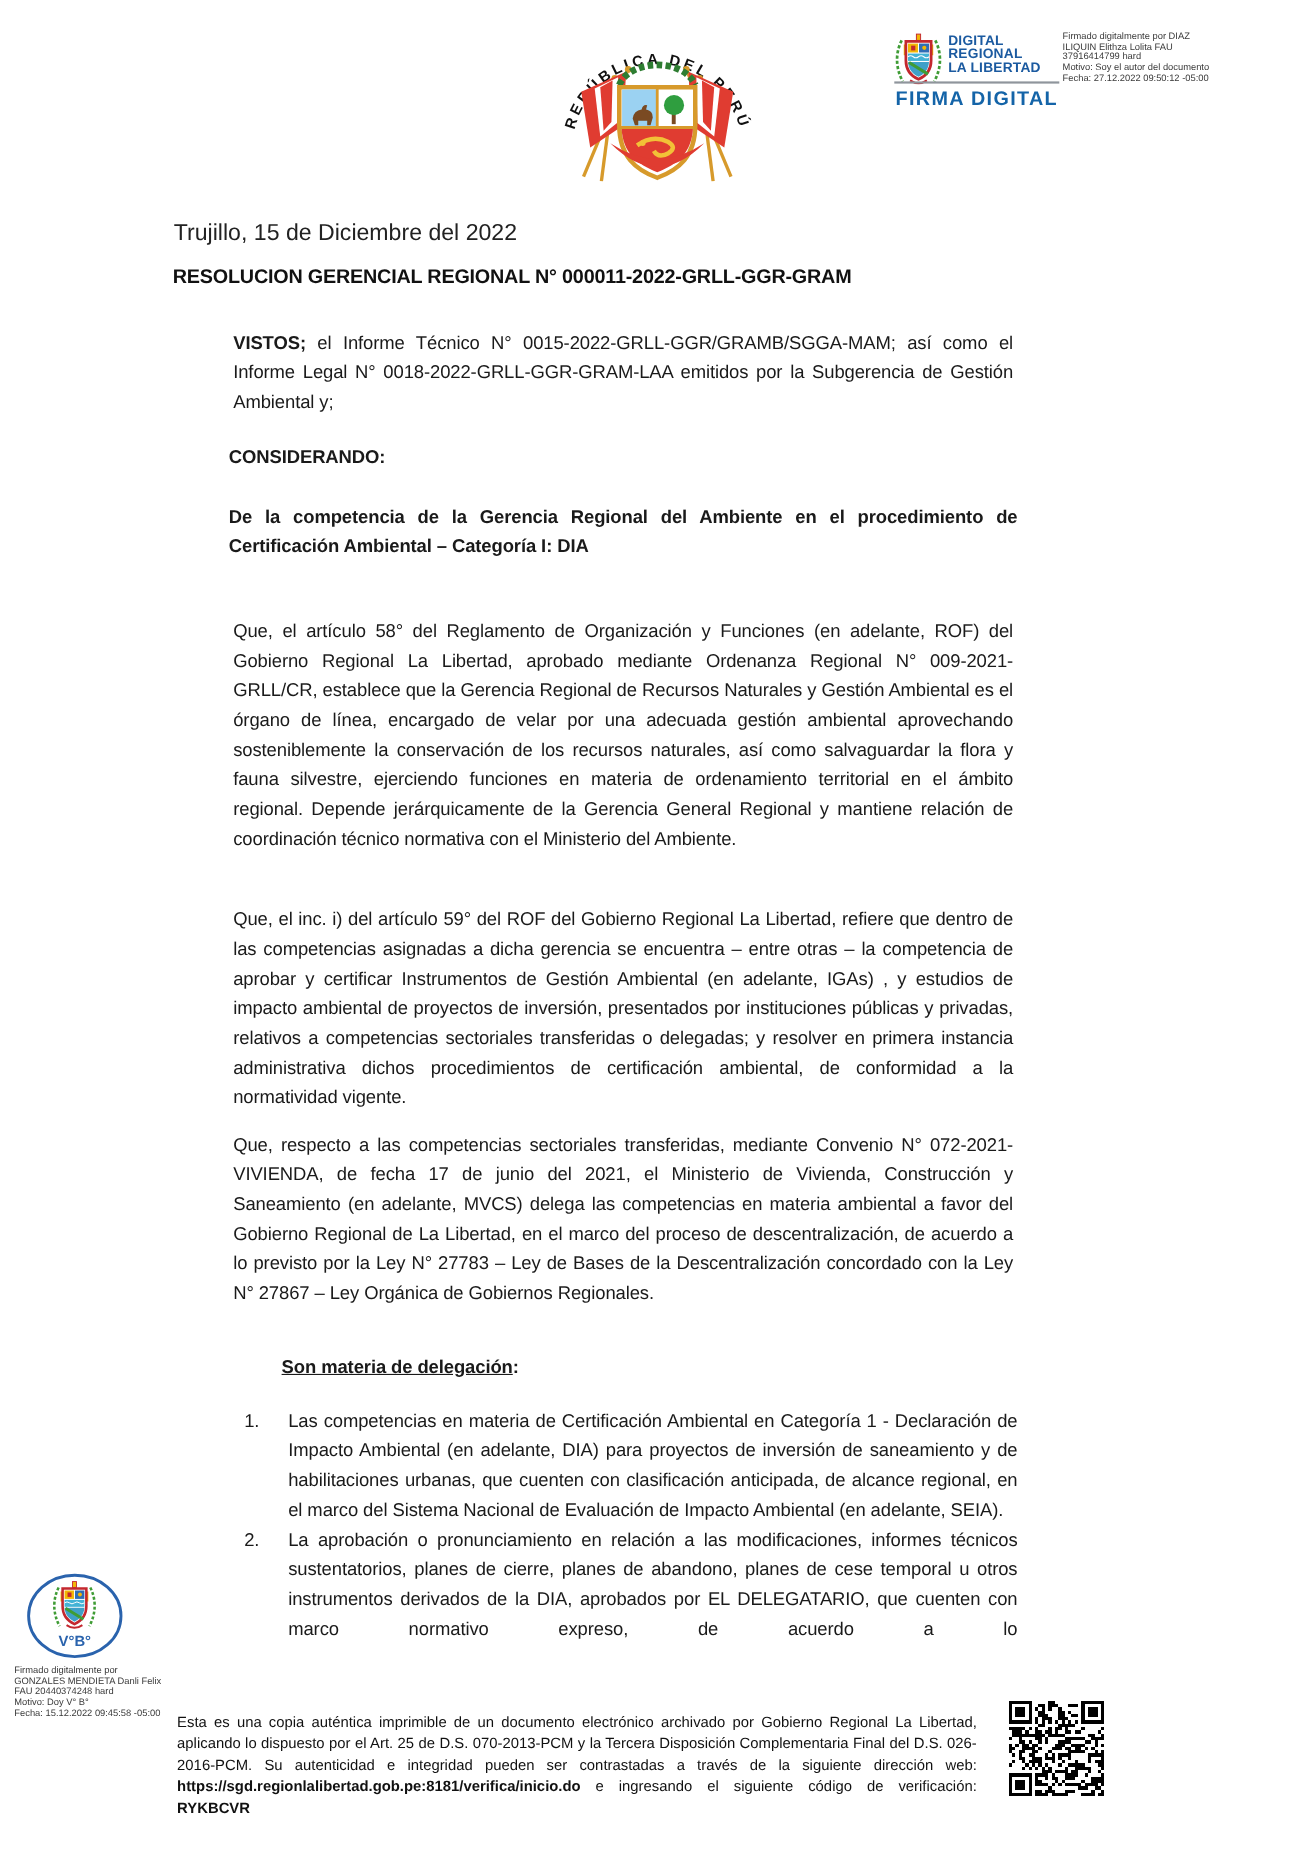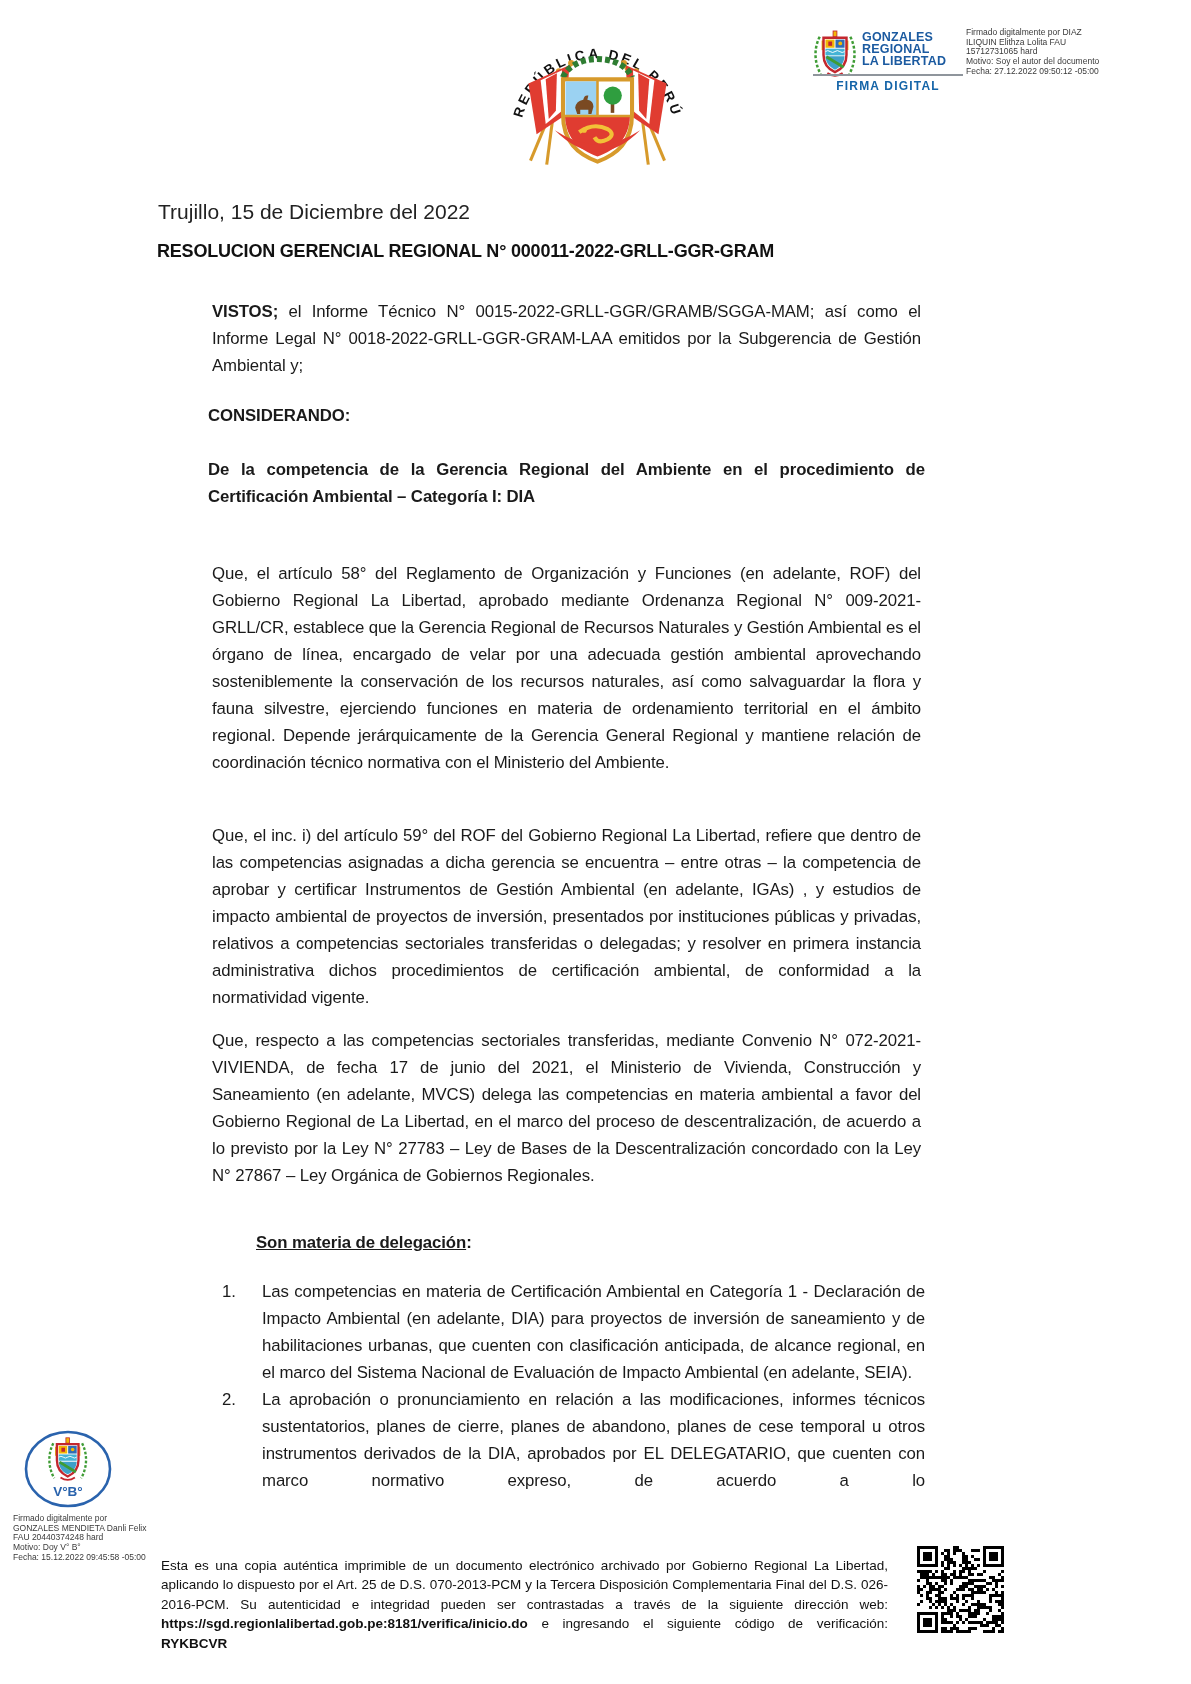--- a/index.html
+++ b/index.html
@@ -11,21 +11,21 @@
   .abs{position:absolute;}
 
   
   .peru-emblem{left:500px;top:12px;width:195px;height:155px;}
   .grll-block{left:813px;top:28px;width:152px;height:72px;}
   .grll-crest{position:absolute;left:0;top:1px;width:44px;height:48px;}
   .grll-name{position:absolute;left:49px;top:4px;font-size:12.5px;line-height:11.8px;
     font-weight:bold;color:#1b5aa0;letter-spacing:.2px;white-space:nowrap;}
   .grll-divider{position:absolute;left:0;top:46px;width:150px;height:2px;background:#8f959c;}
   .grll-firma{position:absolute;left:0;top:51px;width:150px;text-align:center;
-    font-size:12px;font-weight:bold;color:#1464a8;letter-spacing:1.2px;white-space:nowrap;}
+    font-size:18px;font-weight:bold;color:#1464a8;letter-spacing:1.2px;white-space:nowrap;}
   .sigtext{font-size:8.5px;line-height:9.7px;color:#3a3a3a;}
   .sig-top{left:966px;top:28px;width:160px;}
   .sig-bottom{left:13px;top:1514px;width:210px;}
 
   
   .date-line{left:158px;top:200px;font-size:21px;color:#222;}
   .doc-title{left:157px;top:241px;font-size:18px;font-weight:bold;color:#111;letter-spacing:-.2px;white-space:nowrap;}
 
   
   .sec{position:absolute;left:208px;width:717px;font-size:16.8px;line-height:27px;
@@ -110,32 +110,32 @@
       <line x1="62" y1="102" x2="130" y2="102" stroke="#d79a2b" stroke-width="2.5"></line>
     </g>
     <path d="M54,116 Q96,158 138,116 Q96,144 54,116 Z" fill="#e03c31"></path>
   </svg>
 
   <div class="abs grll-block">
     <svg class="grll-crest" viewBox="0 0 46 50" aria-hidden="true">
       <use href="#crest-def"></use>
     </svg>
     <div class="grll-name">
-      <div>GONZALES</div>
+      <div>DIGITAL</div>
       <div>REGIONAL</div>
       <div>LA LIBERTAD</div>
     </div>
     <div class="grll-divider"></div>
     <div class="grll-firma">FIRMA DIGITAL</div>
   </div>
 
   <div class="abs sig-top sigtext">
     <div>Firmado digitalmente por DIAZ</div>
     <div>ILIQUIN Elithza Lolita FAU</div>
-    <div>15712731065 hard</div>
+    <div>37916414799 hard</div>
     <div>Motivo: Soy el autor del documento</div>
     <div>Fecha: 27.12.2022 09:50:12 -05:00</div>
   </div>
 
   <div class="abs date-line">Trujillo, 15 de Diciembre del 2022</div>
   <div class="abs doc-title">RESOLUCION GERENCIAL REGIONAL N° 000011-2022-GRLL-GGR-GRAM</div>
 
   <div class="sec s-vistos">
     <p><b>VISTOS;</b><span> el Informe Técnico N° 0015-2022-GRLL-GGR/GRAMB/SGGA-MAM; así como el Informe Legal N° 0018-2022-GRLL-GGR-GRAM-LAA emitidos por la Subgerencia de Gestión Ambiental y;</span></p>
   </div>

